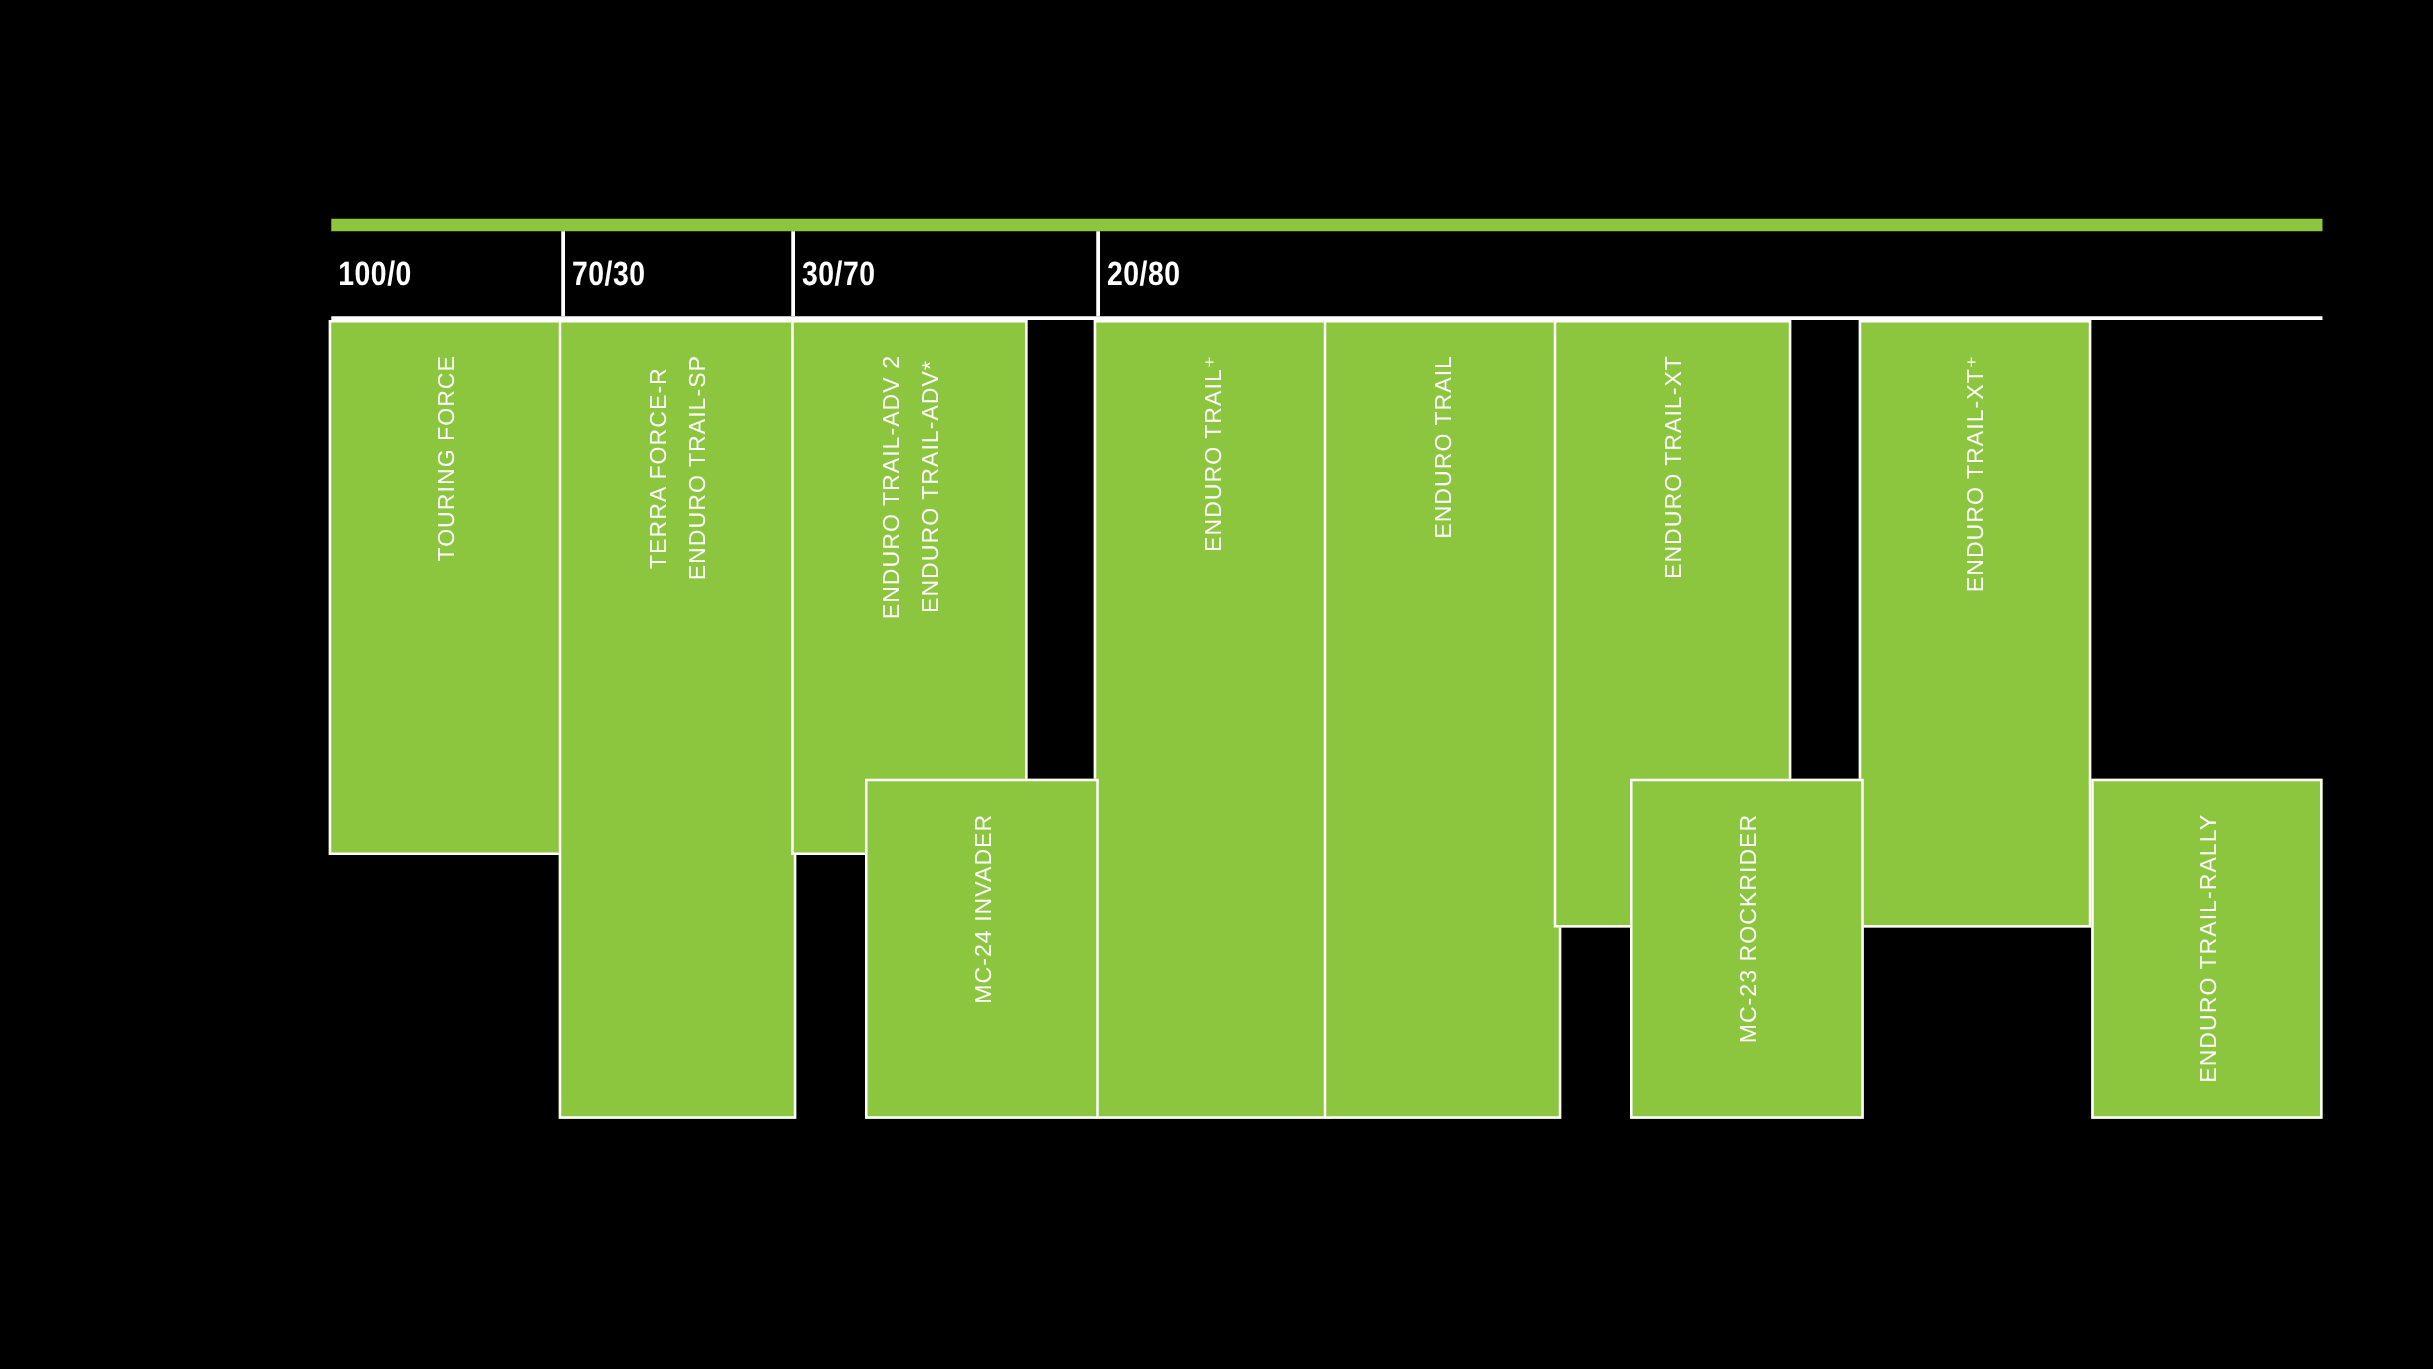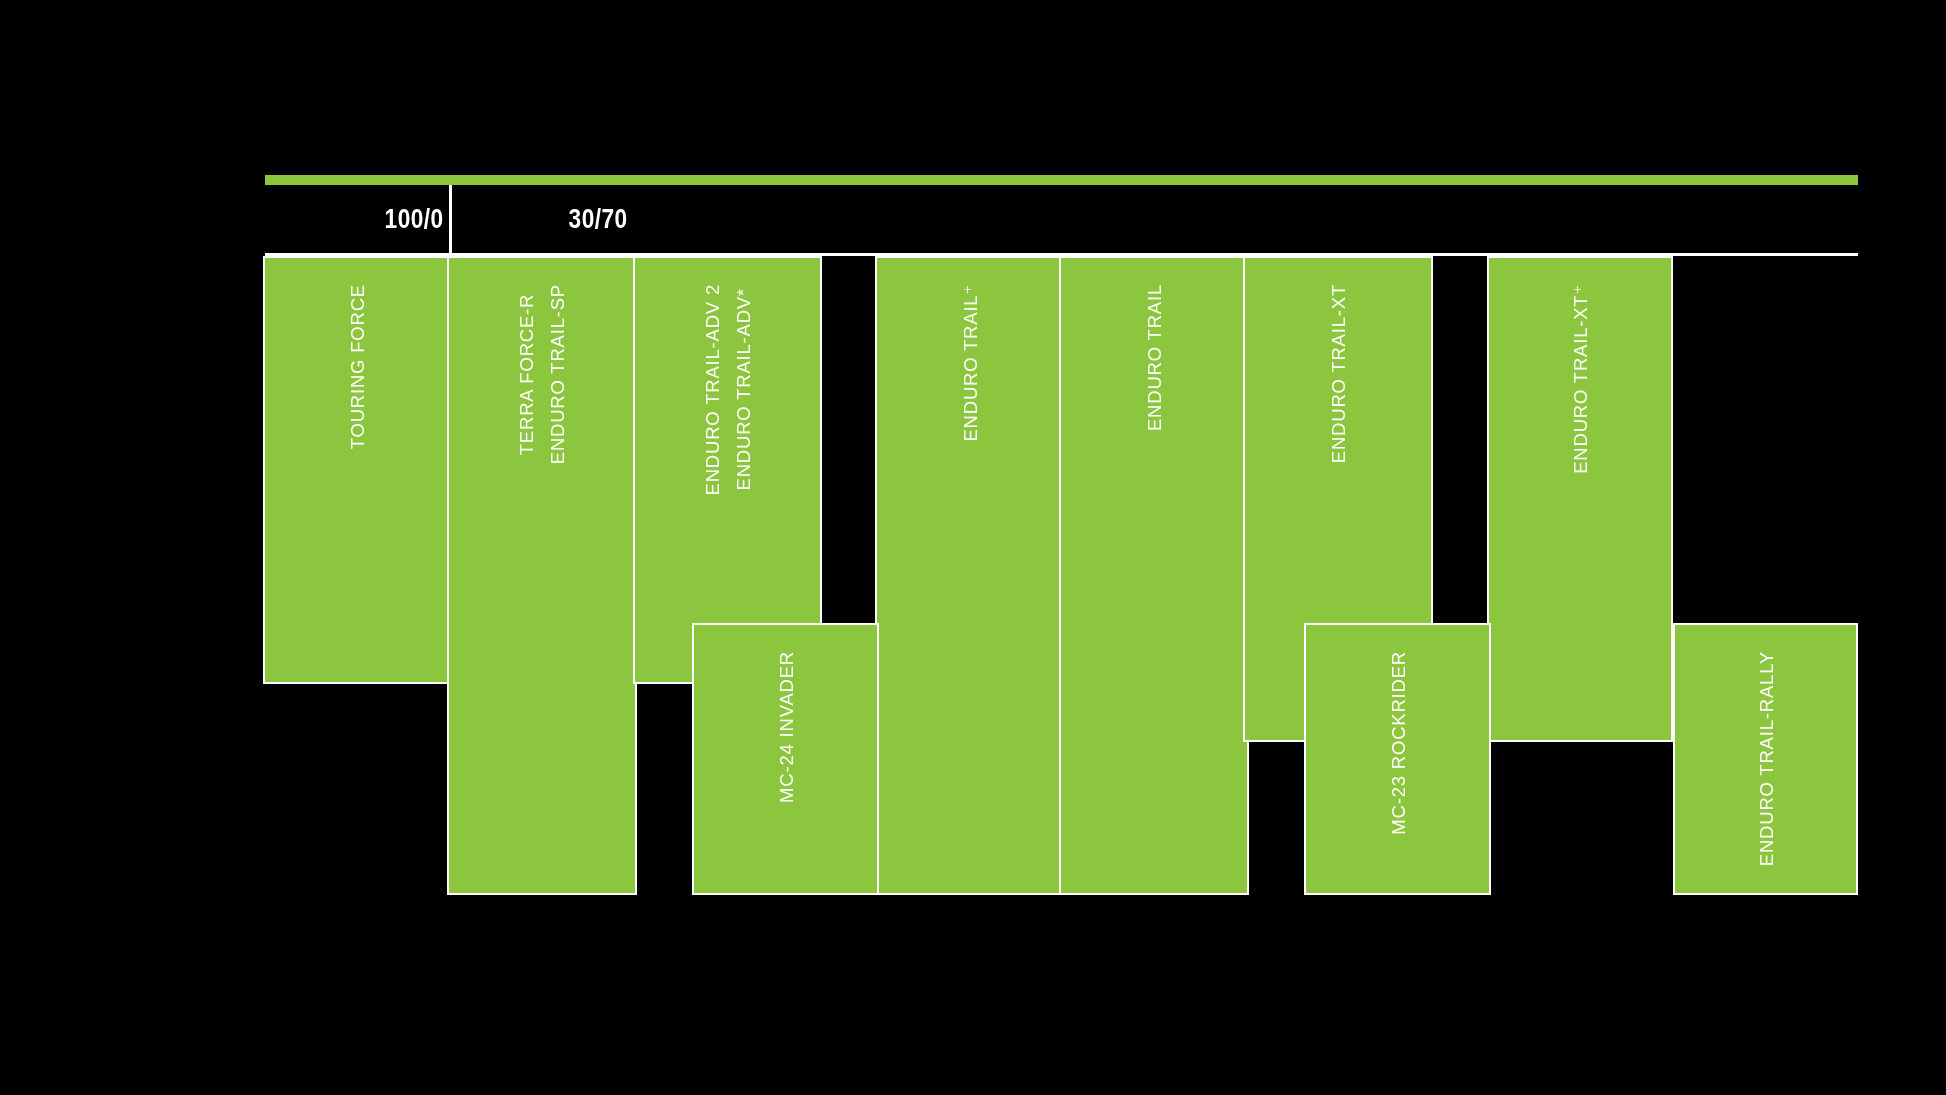--- a/index.html
+++ b/index.html
@@ -12,21 +12,21 @@
     position:relative;width:1946px;height:1095px;background:var(--background);
     overflow:hidden;font-family:"Liberation Sans","DejaVu Sans",sans-serif;
   }
   .topbar{position:absolute;left:265px;top:175px;width:1593px;height:10px;background:var(--green);}
   .headrow{
     position:absolute;left:265px;top:185px;width:1593px;height:68px;
     display:grid;grid-template-columns:184px 184px 244px 184px 184px 244px 184px 185px;
     border-bottom:3px solid var(--white);
   }
   .headcell{
-    box-sizing:border-box;display:flex;align-items:center;justify-content:flex-end;
+    box-sizing:border-box;display:flex;align-items:center;justify-content:flex-start;
     color:var(--white);font-weight:700;font-size:27px;
   }
   .headcell + .headcell{border-left:3px solid var(--white);}
   .headcell span{display:inline-block;transform:scaleX(0.84);letter-spacing:0.5px;white-space:nowrap;}
 
   .block{
     position:absolute;background:var(--green);
     border:2px solid var(--white);box-sizing:border-box;
   }
   .vlabel{
@@ -54,21 +54,27 @@
 
 <div class="stage">
 
   <div class="topbar"></div>
 
   <div class="headrow">
     <div class="headcell">
         <span>100/0</span>
       </div>
     <div class="headcell">
+        <span>70/30</span>
+      </div>
+    <div class="headcell">
         <span>30/70</span>
+      </div>
+    <div class="headcell">
+        <span>20/80</span>
       </div>
   </div>
 
   <div class="block b-touring">
     <span class="vlabel">TOURING FORCE</span>
   </div>
   <div class="block b-terra">
     <span class="vlabel">TERRA FORCE-R
 ENDURO TRAIL-SP</span>
   </div>

